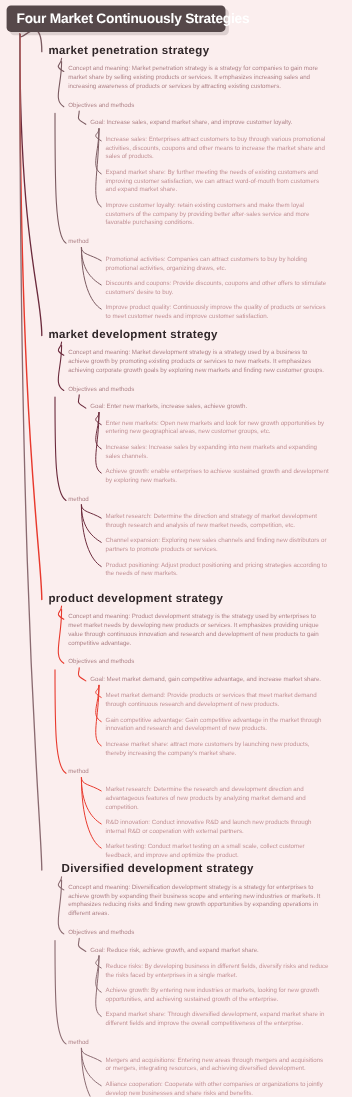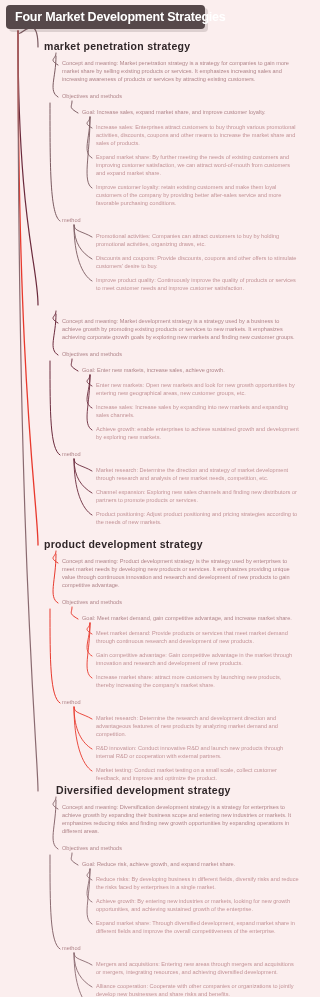--- a/index.html
+++ b/index.html
@@ -124,35 +124,36 @@
       <path d="M 90 869 C 90 887.15, 82 896, 92 902" fill="none" stroke="#8a6a70" stroke-width="0.9" stroke-linecap="round"></path>
       <path d="M 90 869 C 90 899.25, 82 918, 92 924" fill="none" stroke="#8a6a70" stroke-width="0.9" stroke-linecap="round"></path>
       <path d="M 50 855 C 50 906.7, 50 943, 60 949" fill="none" stroke="#8a6a70" stroke-width="1" stroke-linecap="round"></path>
       <path d="M 74 953 C 74 959.6, 82 959, 92 965" fill="none" stroke="#8a6a70" stroke-width="0.9" stroke-linecap="round"></path>
       <path d="M 74 953 C 74 971.7, 82 981, 92 987" fill="none" stroke="#8a6a70" stroke-width="0.9" stroke-linecap="round"></path>
       <path d="M 74 953 C 74 983.8, 82 1003, 92 1009" fill="none" stroke="#8a6a70" stroke-width="0.9" stroke-linecap="round"></path>
     </svg>
 
   <div class="title-shadow"></div>
   <div class="title-box">
-    <span class="t">Four Market Development Strategies</span>
+    <span class="t">Four Market Continuously Strategies</span>
   </div>
 
   <div class="layer" id="nodes">
       <div class="branch-head" style="left: 44px; top: 40px;">market penetration strategy</div>
       <div class="node lvl2" style="left: 62px; top: 60px; width: 238px;">Concept and meaning: Market penetration strategy is a strategy for companies to gain more market share by selling existing products or services. It emphasizes increasing sales and increasing awareness of products or services by attracting existing customers.</div>
       <div class="node lvl2" style="left: 62px; top: 93px; width: 238px;">Objectives and methods</div>
       <div class="node lvl3" style="left: 82px; top: 109px; width: 218px;">Goal: Increase sales, expand market share, and improve customer loyalty.</div>
       <div class="node lvl4" style="left: 96px; top: 124px; width: 204px;">Increase sales: Enterprises attract customers to buy through various promotional activities, discounts, coupons and other means to increase the market share and sales of products.</div>
       <div class="node lvl4" style="left: 96px; top: 154px; width: 204px;">Expand market share: By further meeting the needs of existing customers and improving customer satisfaction, we can attract word-of-mouth from customers and expand market share.</div>
       <div class="node lvl4" style="left: 96px; top: 184px; width: 204px;">Improve customer loyalty: retain existing customers and make them loyal customers of the company by providing better after-sales service and more favorable purchasing conditions.</div>
       <div class="node lvl2" style="left: 62px; top: 217px; width: 238px;">method</div>
       <div class="node lvl4" style="left: 96px; top: 233px; width: 204px;">Promotional activities: Companies can attract customers to buy by holding promotional activities, organizing draws, etc.</div>
       <div class="node lvl4" style="left: 96px; top: 255px; width: 204px;">Discounts and coupons: Provide discounts, coupons and other offers to stimulate customers' desire to buy.</div>
       <div class="node lvl4" style="left: 96px; top: 277px; width: 204px;">Improve product quality: Continuously improve the quality of products or services to meet customer needs and improve customer satisfaction.</div>
+      <div class="branch-head" style="left: 44px; top: 298px;">market development strategy</div>
       <div class="node lvl2" style="left: 62px; top: 318px; width: 238px;">Concept and meaning: Market development strategy is a strategy used by a business to achieve growth by promoting existing products or services to new markets. It emphasizes achieving corporate growth goals by exploring new markets and finding new customer groups.</div>
       <div class="node lvl2" style="left: 62px; top: 351px; width: 238px;">Objectives and methods</div>
       <div class="node lvl3" style="left: 82px; top: 367px; width: 218px;">Goal: Enter new markets, increase sales, achieve growth.</div>
       <div class="node lvl4" style="left: 96px; top: 382px; width: 204px;">Enter new markets: Open new markets and look for new growth opportunities by entering new geographical areas, new customer groups, etc.</div>
       <div class="node lvl4" style="left: 96px; top: 404px; width: 204px;">Increase sales: Increase sales by expanding into new markets and expanding sales channels.</div>
       <div class="node lvl4" style="left: 96px; top: 426px; width: 204px;">Achieve growth: enable enterprises to achieve sustained growth and development by exploring new markets.</div>
       <div class="node lvl2" style="left: 62px; top: 451px; width: 238px;">method</div>
       <div class="node lvl4" style="left: 96px; top: 467px; width: 204px;">Market research: Determine the direction and strategy of market development through research and analysis of new market needs, competition, etc.</div>
       <div class="node lvl4" style="left: 96px; top: 489px; width: 204px;">Channel expansion: Exploring new sales channels and finding new distributors or partners to promote products or services.</div>
       <div class="node lvl4" style="left: 96px; top: 511px; width: 204px;">Product positioning: Adjust product positioning and pricing strategies according to the needs of new markets.</div>

